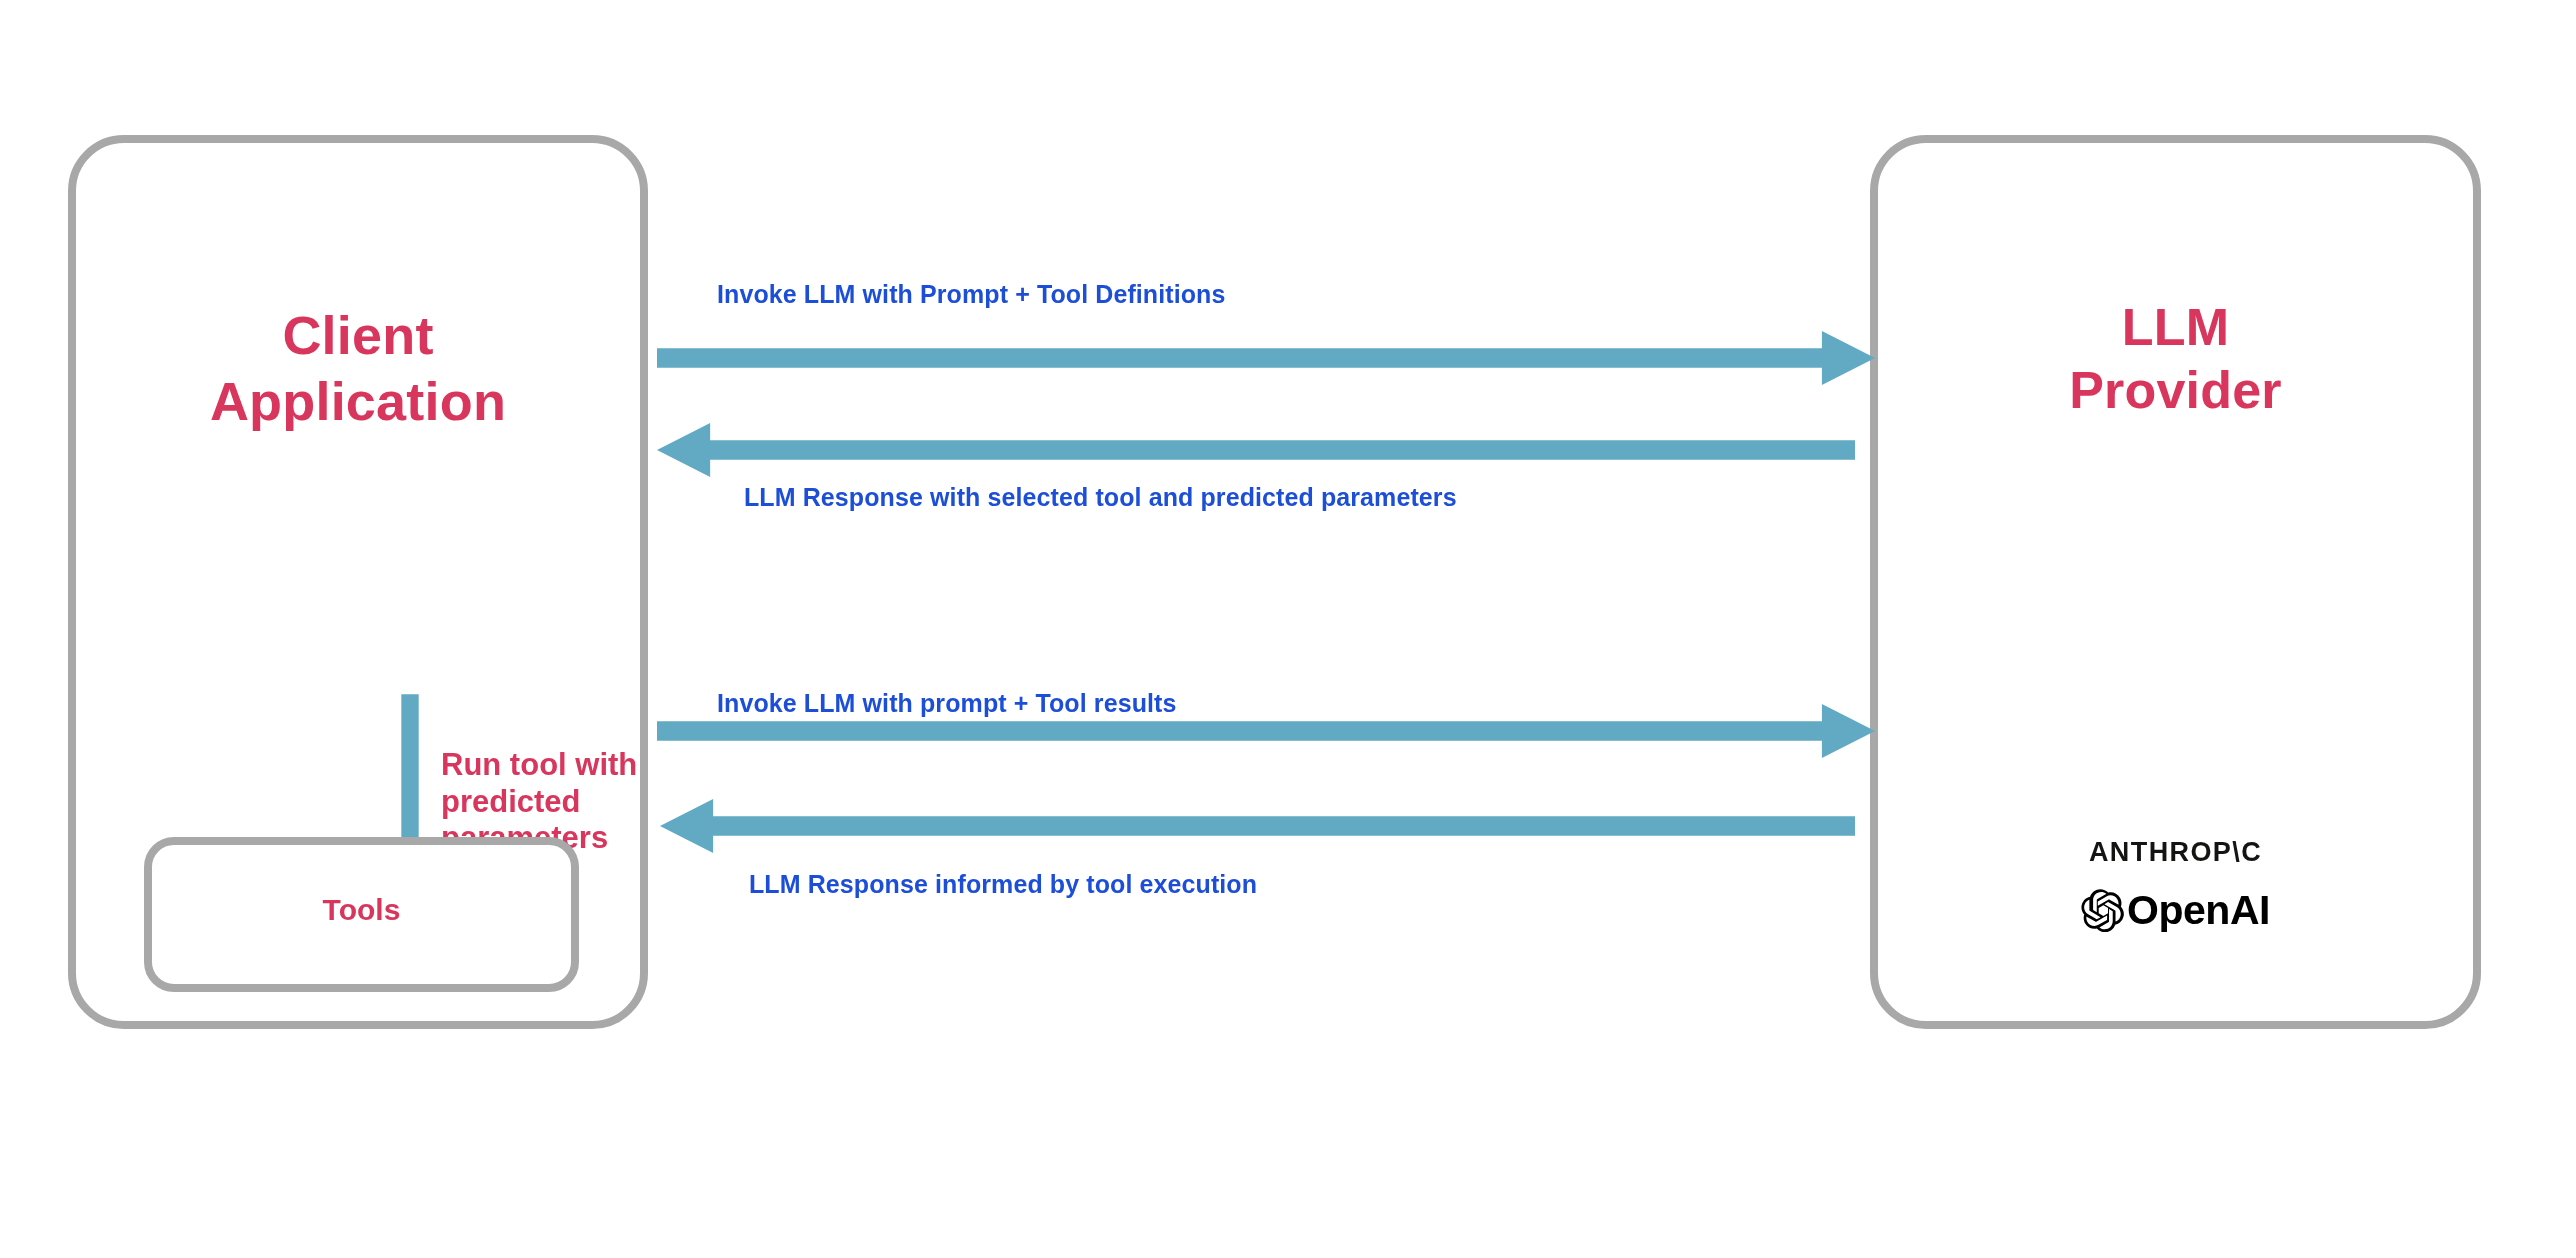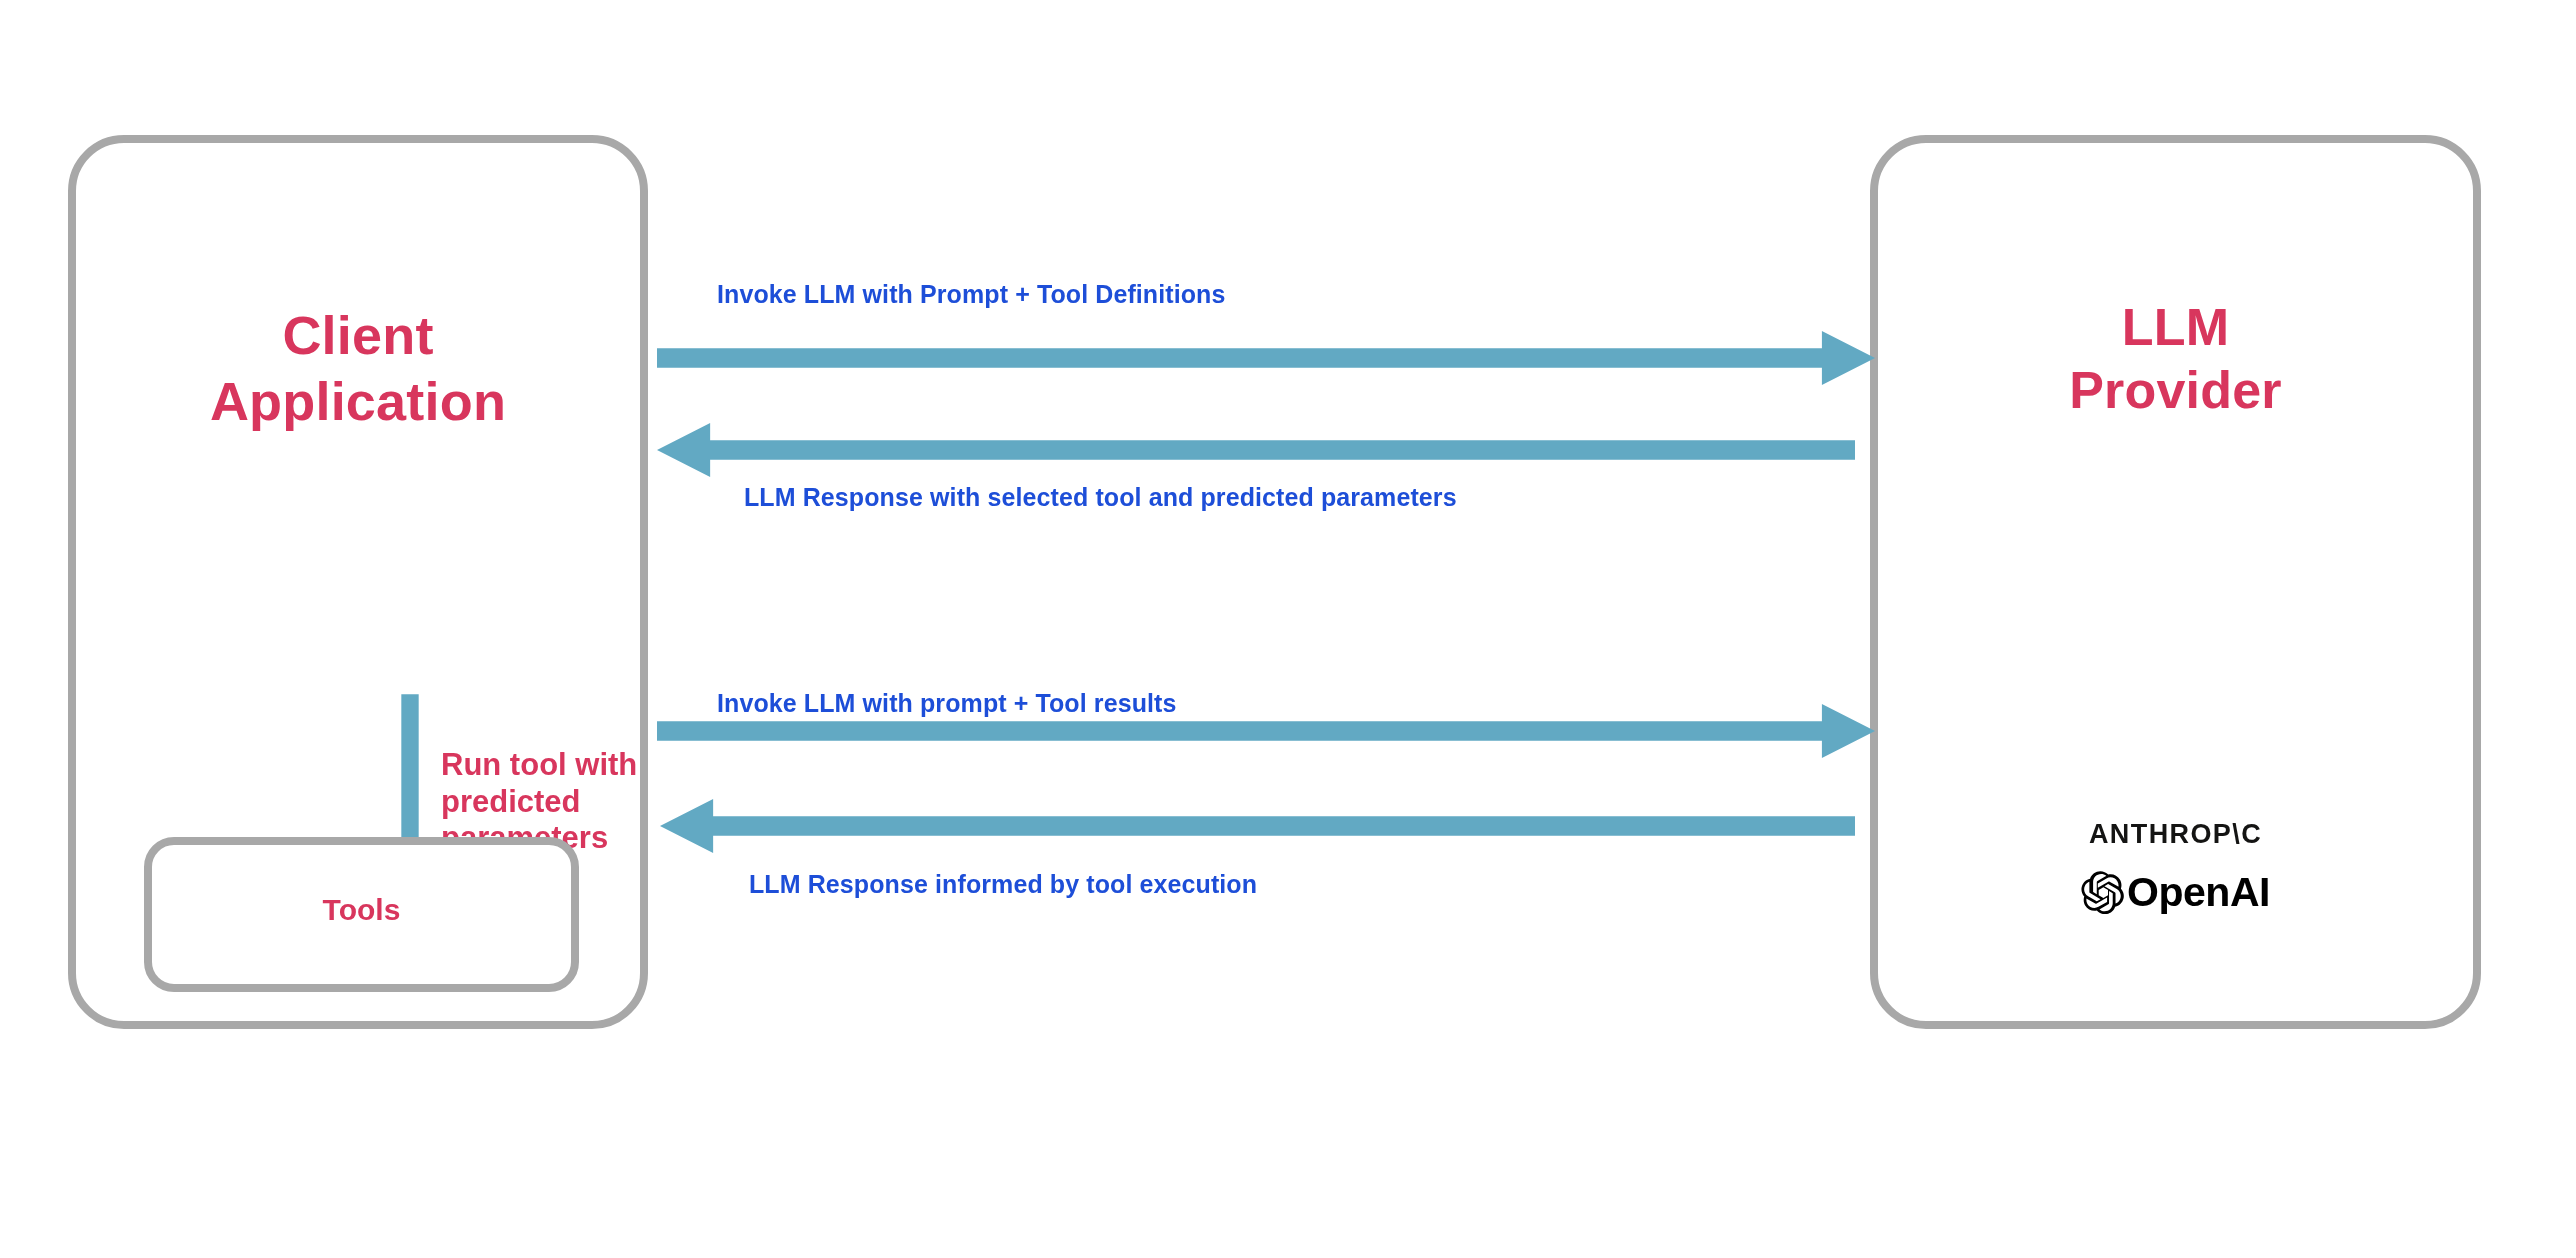--- a/index.html
+++ b/index.html
@@ -104,20 +104,21 @@
     align-items: center;
     gap: 21px;
   }
 
   #anthropic-logo {
     color: #141413;
     font-size: 27px;
     font-weight: 700;
     letter-spacing: 1.4px;
     font-family: "Liberation Sans", sans-serif;
+    margin-top: 18px;
   }
 
   #openai-logo {
     display: flex;
     align-items: center;
     gap: 3px;
     color: #000000;
   }
 
   #openai-wordmark {

